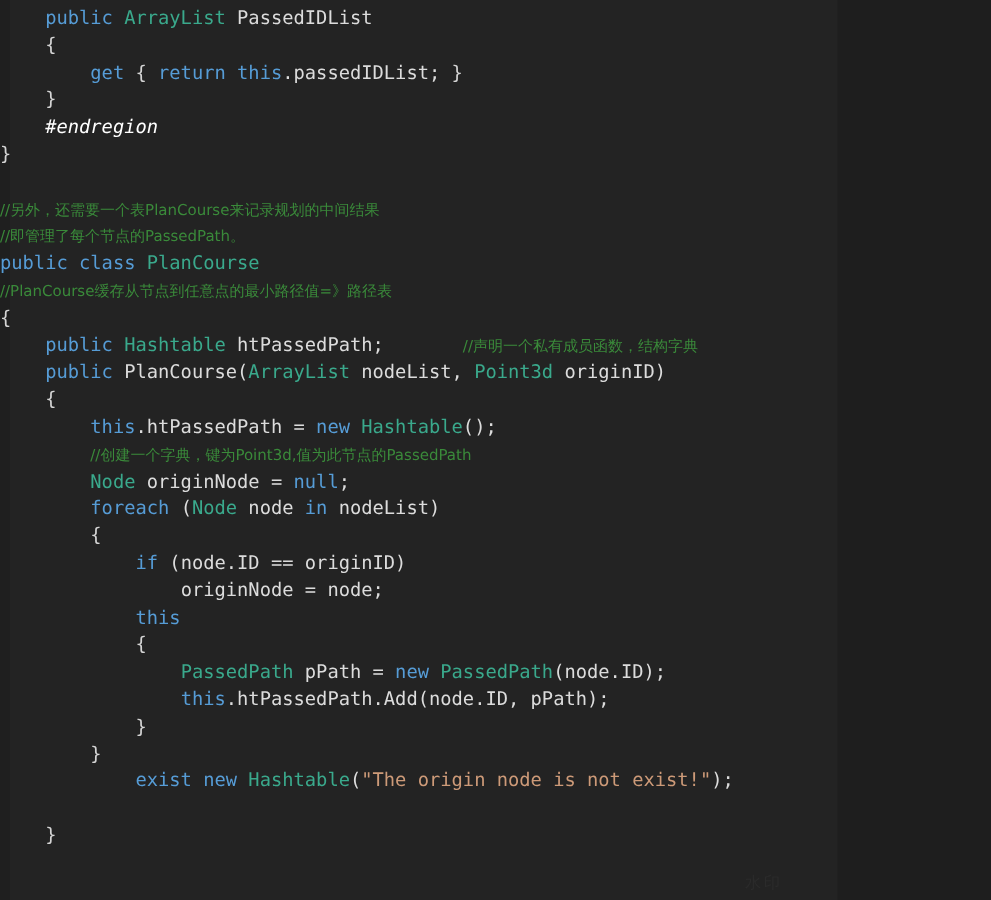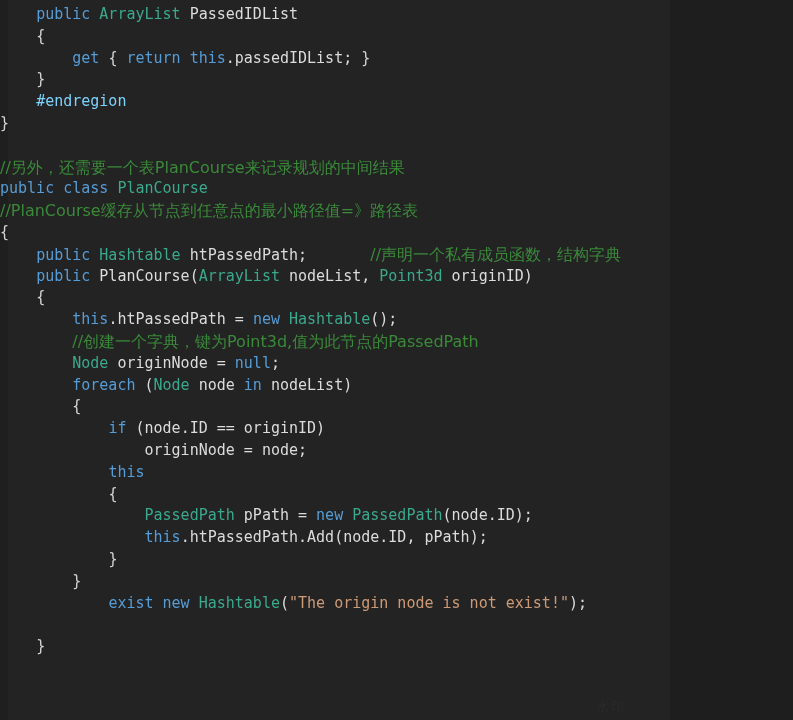--- a/index.html
+++ b/index.html
@@ -42,25 +42,25 @@
     padding-left: 0px;
   }
   .code-line span { white-space: pre; }
 
   
   .t-kw       { color: #569cd6; }            
   .t-type     { color: #3aa98c; }            
   .t-ident    { color: #dcdcdc; }            
   .t-punct    { color: #dcdcdc; }
   .t-comment  { color: #3a8a3a; }            
-  .t-preproc  { color: #7dd3fc; }            
+  .t-preproc  { color: #ffffff; font-style: italic; }            
   .t-string   { color: #cd9a78; }            
   .t-brace    { color: #d4d4d4; }
 
-  .cjk { font-family: "DejaVu Sans", "Liberation Sans", sans-serif; font-size: 16px; }
+  .cjk { font-family: "DejaVu Sans", "Liberation Sans", sans-serif; font-size: 12px; }
 
   #watermark {
     position: absolute;
     right: 44px;
     bottom: 2px;
     font-family: "DejaVu Sans", sans-serif;
     font-size: 13px;
     color: #2b2b2b;
     letter-spacing: 2px;
     user-select: none;
@@ -85,20 +85,21 @@
     <div class="code-line">    <span class="t-brace">}</span></div>
 
     <div class="code-line">    <span class="t-preproc">#endregion</span></div>
 
     <div class="code-line"><span class="t-brace">}</span></div>
 
     <div class="code-line"> </div>
 
     <div class="code-line"><span class="t-comment cjk">//另外，还需要一个表PlanCourse来记录规划的中间结果</span></div>
 
+    <div class="code-line"><span class="t-comment cjk">//即管理了每个节点的PassedPath。</span></div>
 
     <div class="code-line"><span class="t-kw">public</span> <span class="t-kw">class</span> <span class="t-type">PlanCourse</span></div>
 
     <div class="code-line"><span class="t-comment cjk">//PlanCourse缓存从节点到任意点的最小路径值=》路径表</span></div>
 
     <div class="code-line"><span class="t-brace">{</span></div>
 
     <div class="code-line">    <span class="t-kw">public</span> <span class="t-type">Hashtable</span> <span class="t-ident">htPassedPath</span><span class="t-punct">;</span>       <span class="t-comment cjk">//声明一个私有成员函数，结构字典</span></div>
 
     <div class="code-line">    <span class="t-kw">public</span> <span class="t-ident">PlanCourse</span><span class="t-punct">(</span><span class="t-type">ArrayList</span> <span class="t-ident">nodeList</span><span class="t-punct">,</span> <span class="t-type">Point3d</span> <span class="t-ident">originID</span><span class="t-punct">)</span></div>

